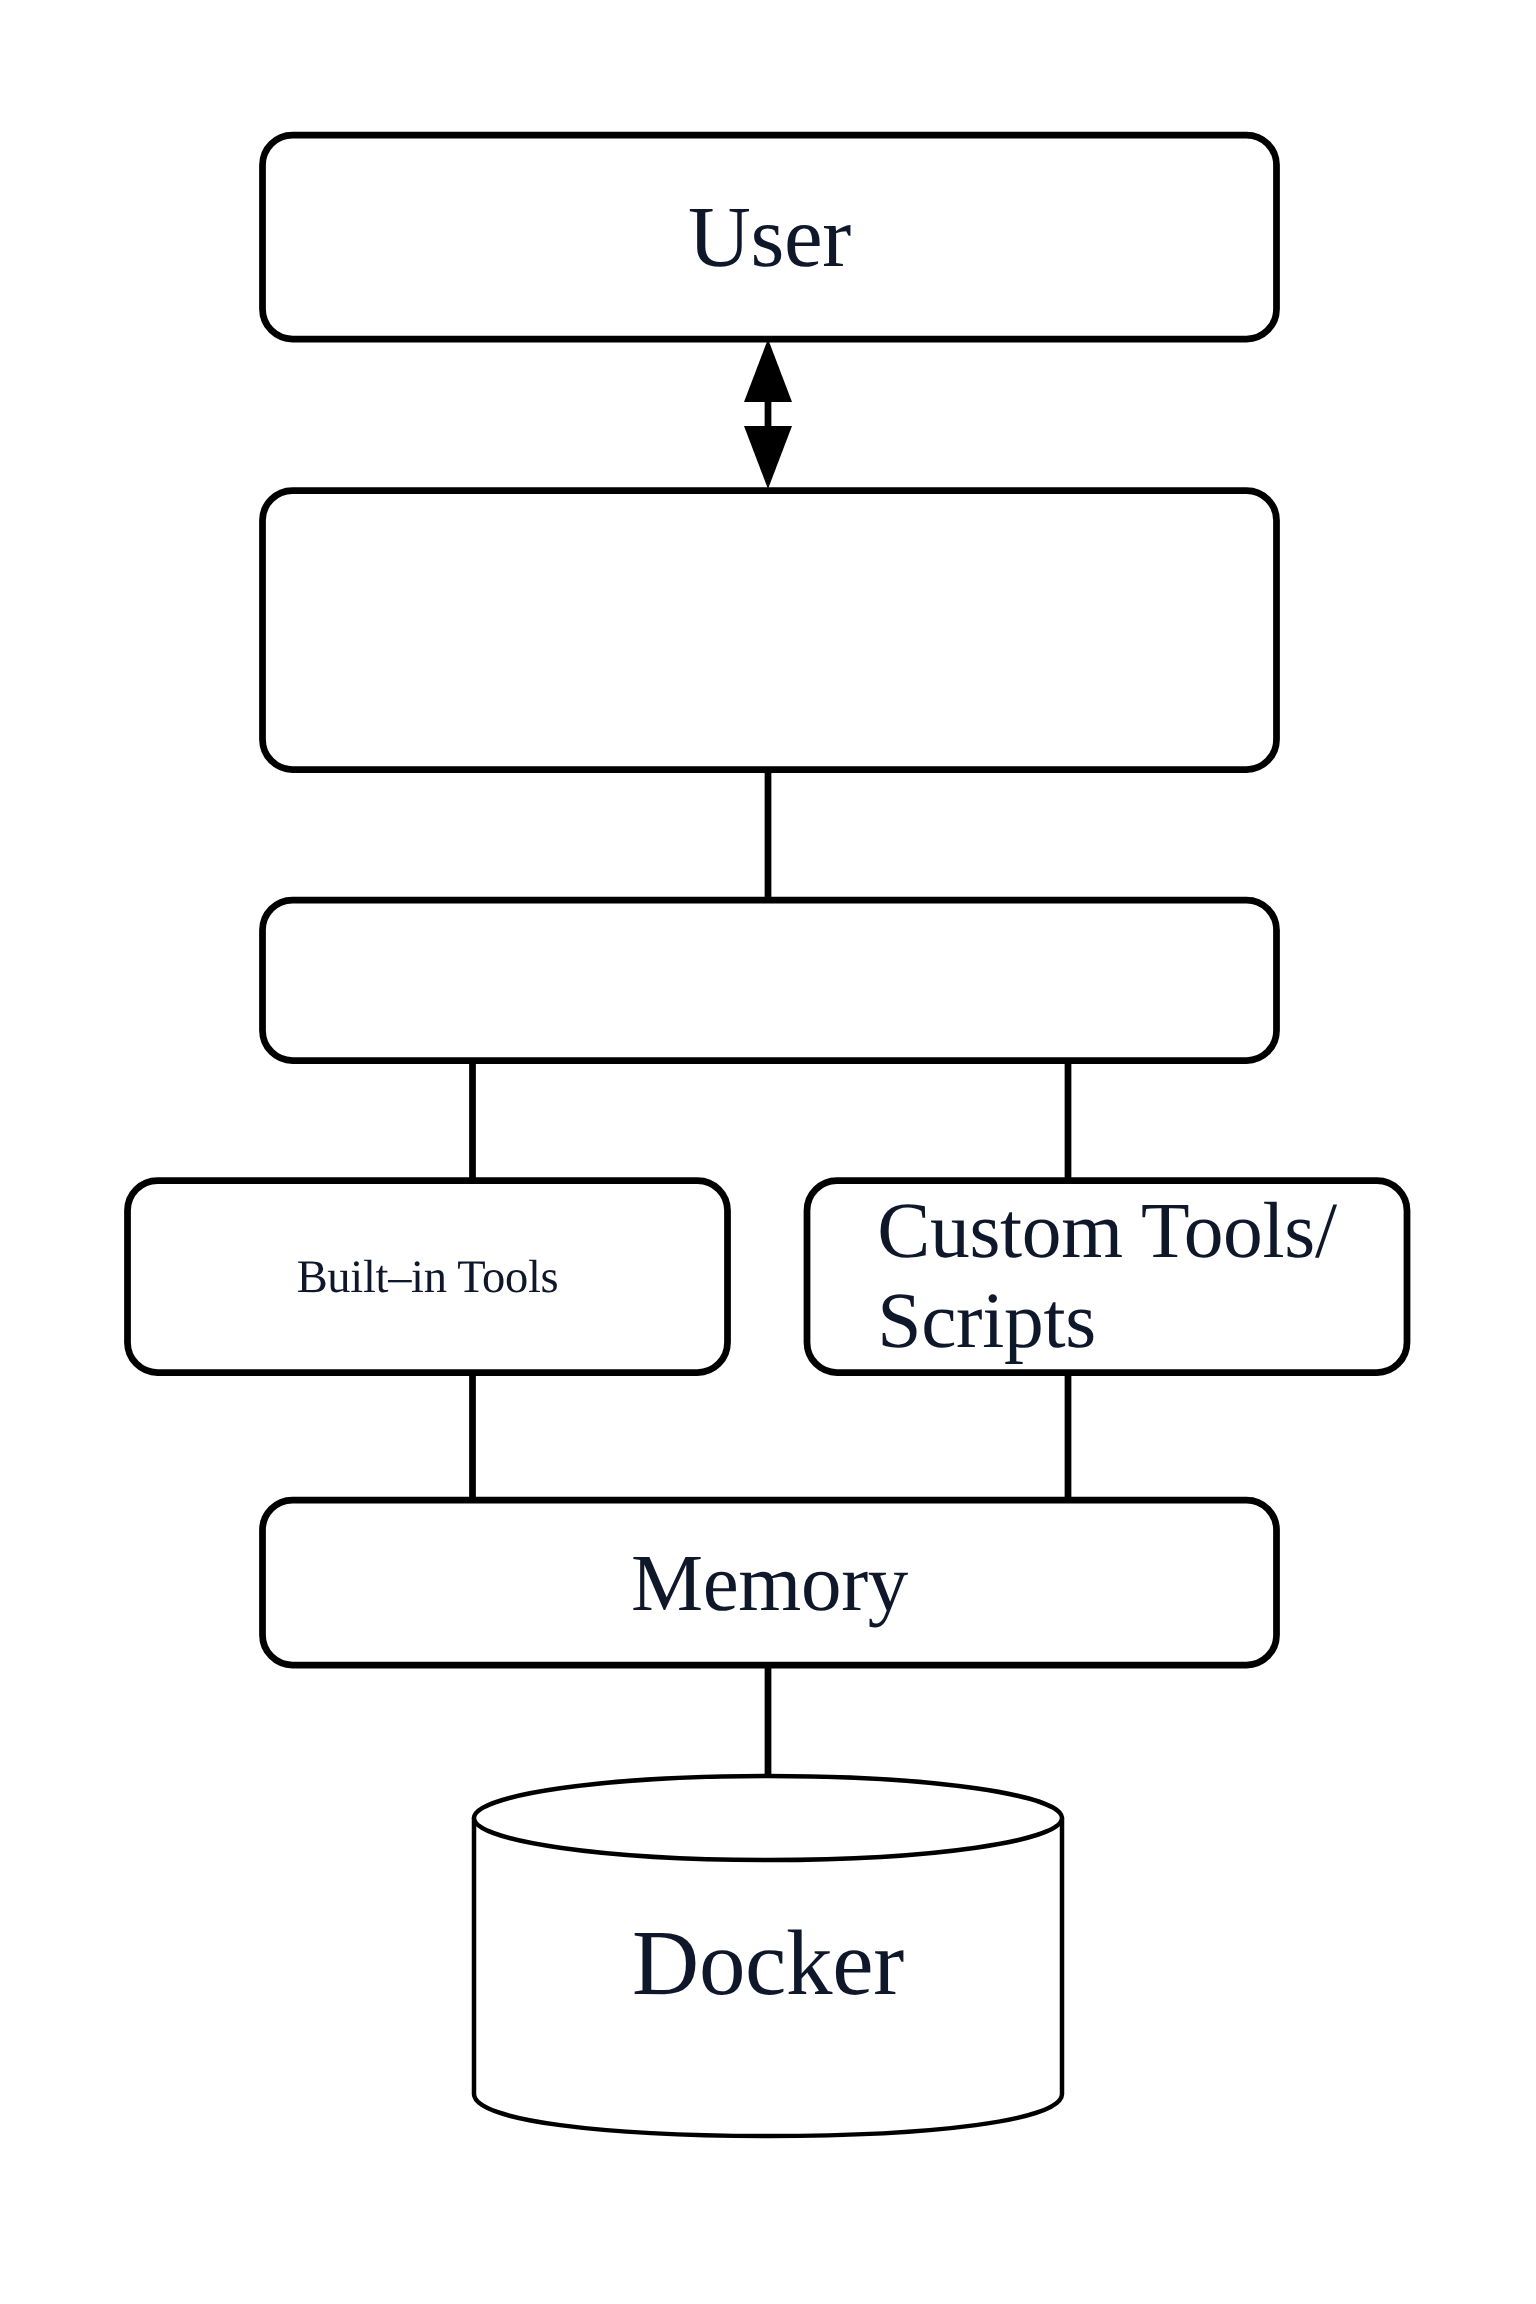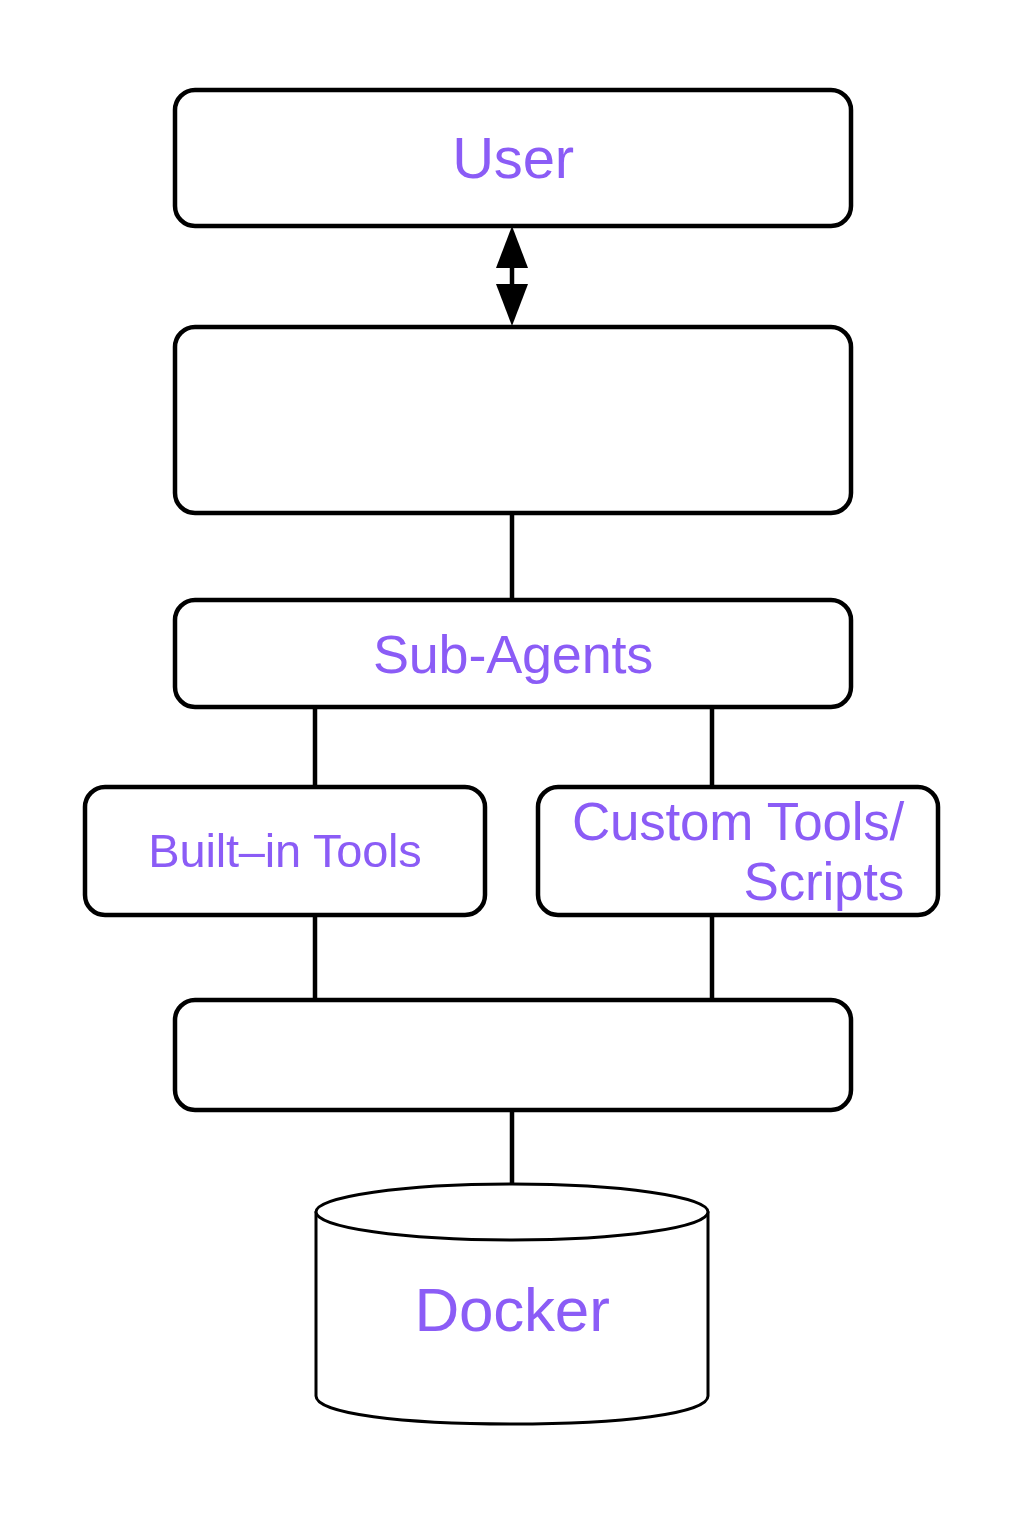--- a/index.html
+++ b/index.html
@@ -44,33 +44,33 @@
     stroke: #000000;
     stroke-width: 4.5;
     fill: none;
   }
   .node-label {
     position: absolute;
     display: flex;
     align-items: center;
     justify-content: center;
     flex-direction: column;
-    text-align: right;
-    color: #8b5cf6;
-    font-family: Liberation Sans, sans-serif;
+    text-align: left;
+    color: #0f172a;
+    font-family: Liberation Serif, serif;
     font-weight: 400;
     line-height: 1.12;
     letter-spacing: -0.2px;
     white-space: pre-line;
     pointer-events: none;
   }
   .lbl-user      { left: 175px; top: 90px;   width: 676px; height: 136px; font-size: 58px; }
   .lbl-agentzero { left: 175px; top: 327px;  width: 676px; height: 187px; font-size: 55px; }
   .lbl-subagents { left: 175px; top: 600px;  width: 676px; height: 108px; font-size: 54px; }
-  .lbl-builtin   { left: 85px;  top: 787px;  width: 400px; height: 129px; font-size: 47px; }
+  .lbl-builtin   { left: 85px;  top: 787px;  width: 400px; height: 129px; font-size: 31px; }
   .lbl-custom    { left: 538px; top: 787px;  width: 400px; height: 129px; font-size: 53px; }
   .lbl-memory    { left: 175px; top: 1000px; width: 676px; height: 110px; font-size: 54px; }
   .lbl-docker    { left: 316px; top: 1230px; width: 392px; height: 160px; font-size: 62px; }
 </style>
 </head>
 <body>
 
 <div id="diagram-root">
 
   <svg id="diagram-canvas" viewBox="0 0 1024 1536">
@@ -114,23 +114,23 @@
                C 620,1424 708,1414 708,1396
                L 708,1212 Z"></path>
       <ellipse class="cyl-shape" cx="512" cy="1212" rx="196" ry="28"></ellipse>
     </g>
 
   </svg>
 
   <div class="node-label lbl-user">User</div>
 
 
-  <div class="node-label lbl-subagents">Sub-Agents</div>
 
   <div class="node-label lbl-builtin">Built–in Tools</div>
 
   <div class="node-label lbl-custom">Custom Tools/
 Scripts</div>
 
+  <div class="node-label lbl-memory">Memory</div>
 
   <div class="node-label lbl-docker">Docker</div>
 
 </div>
 
 </body></html>

